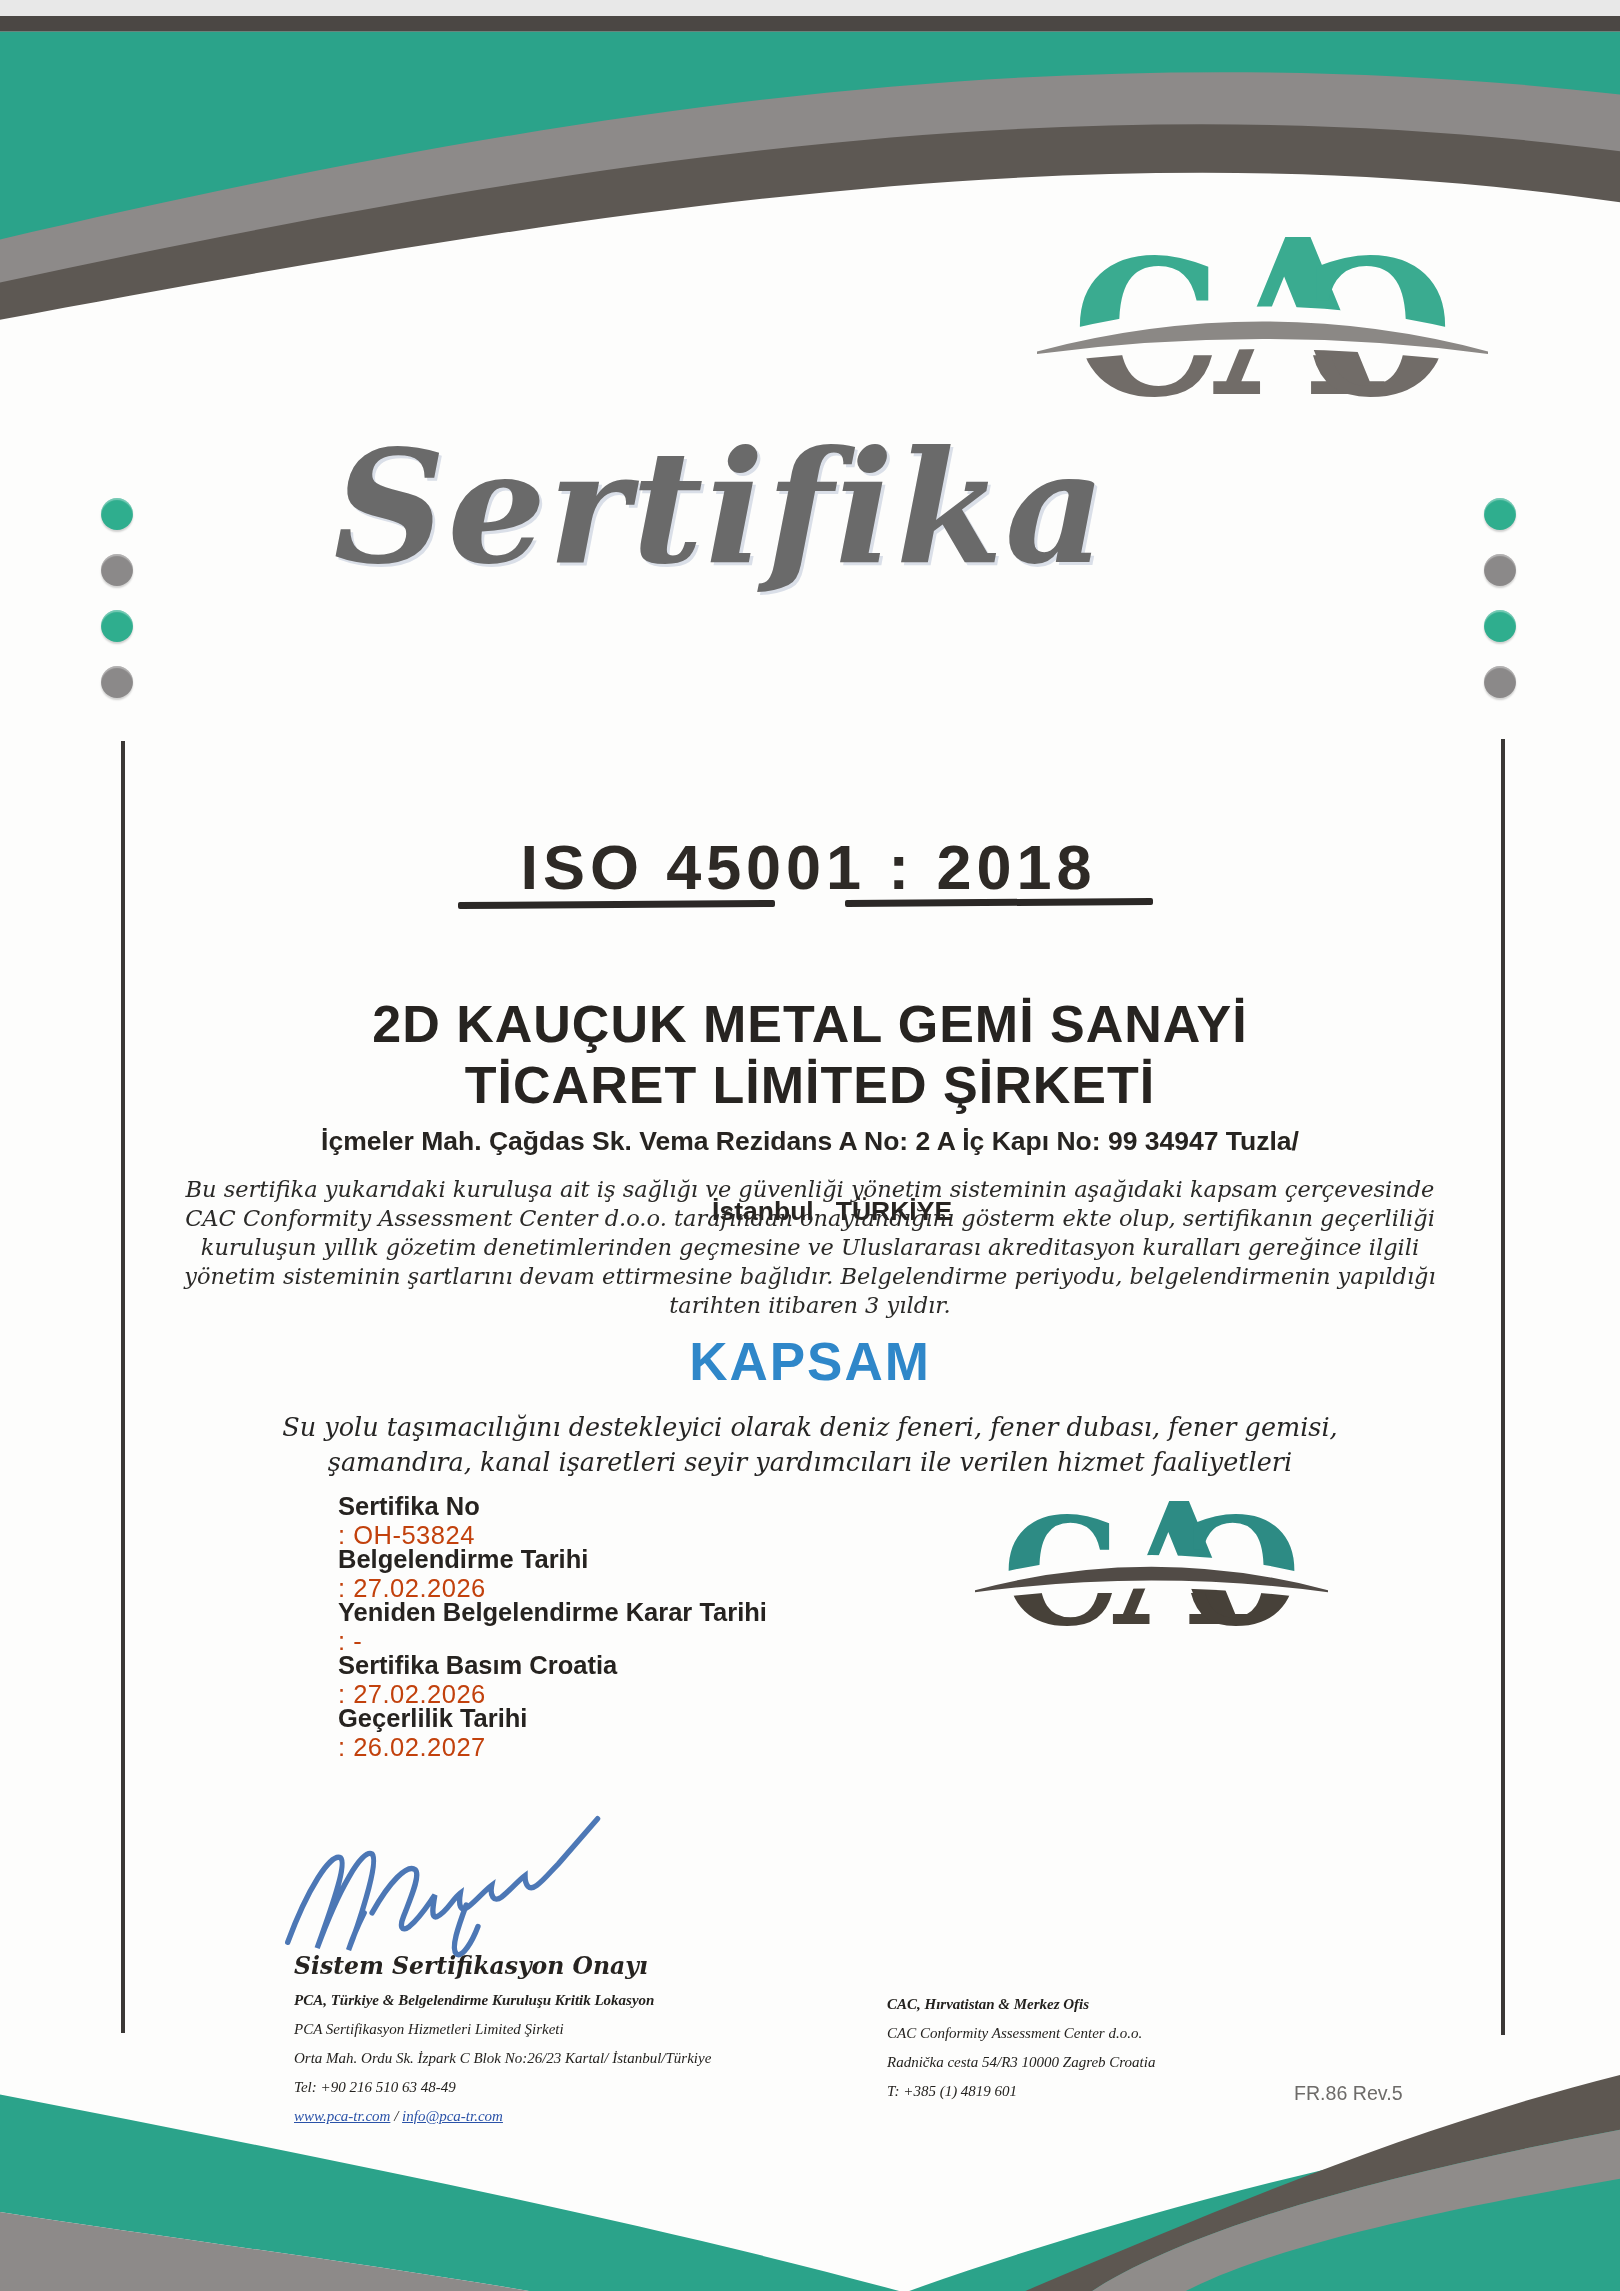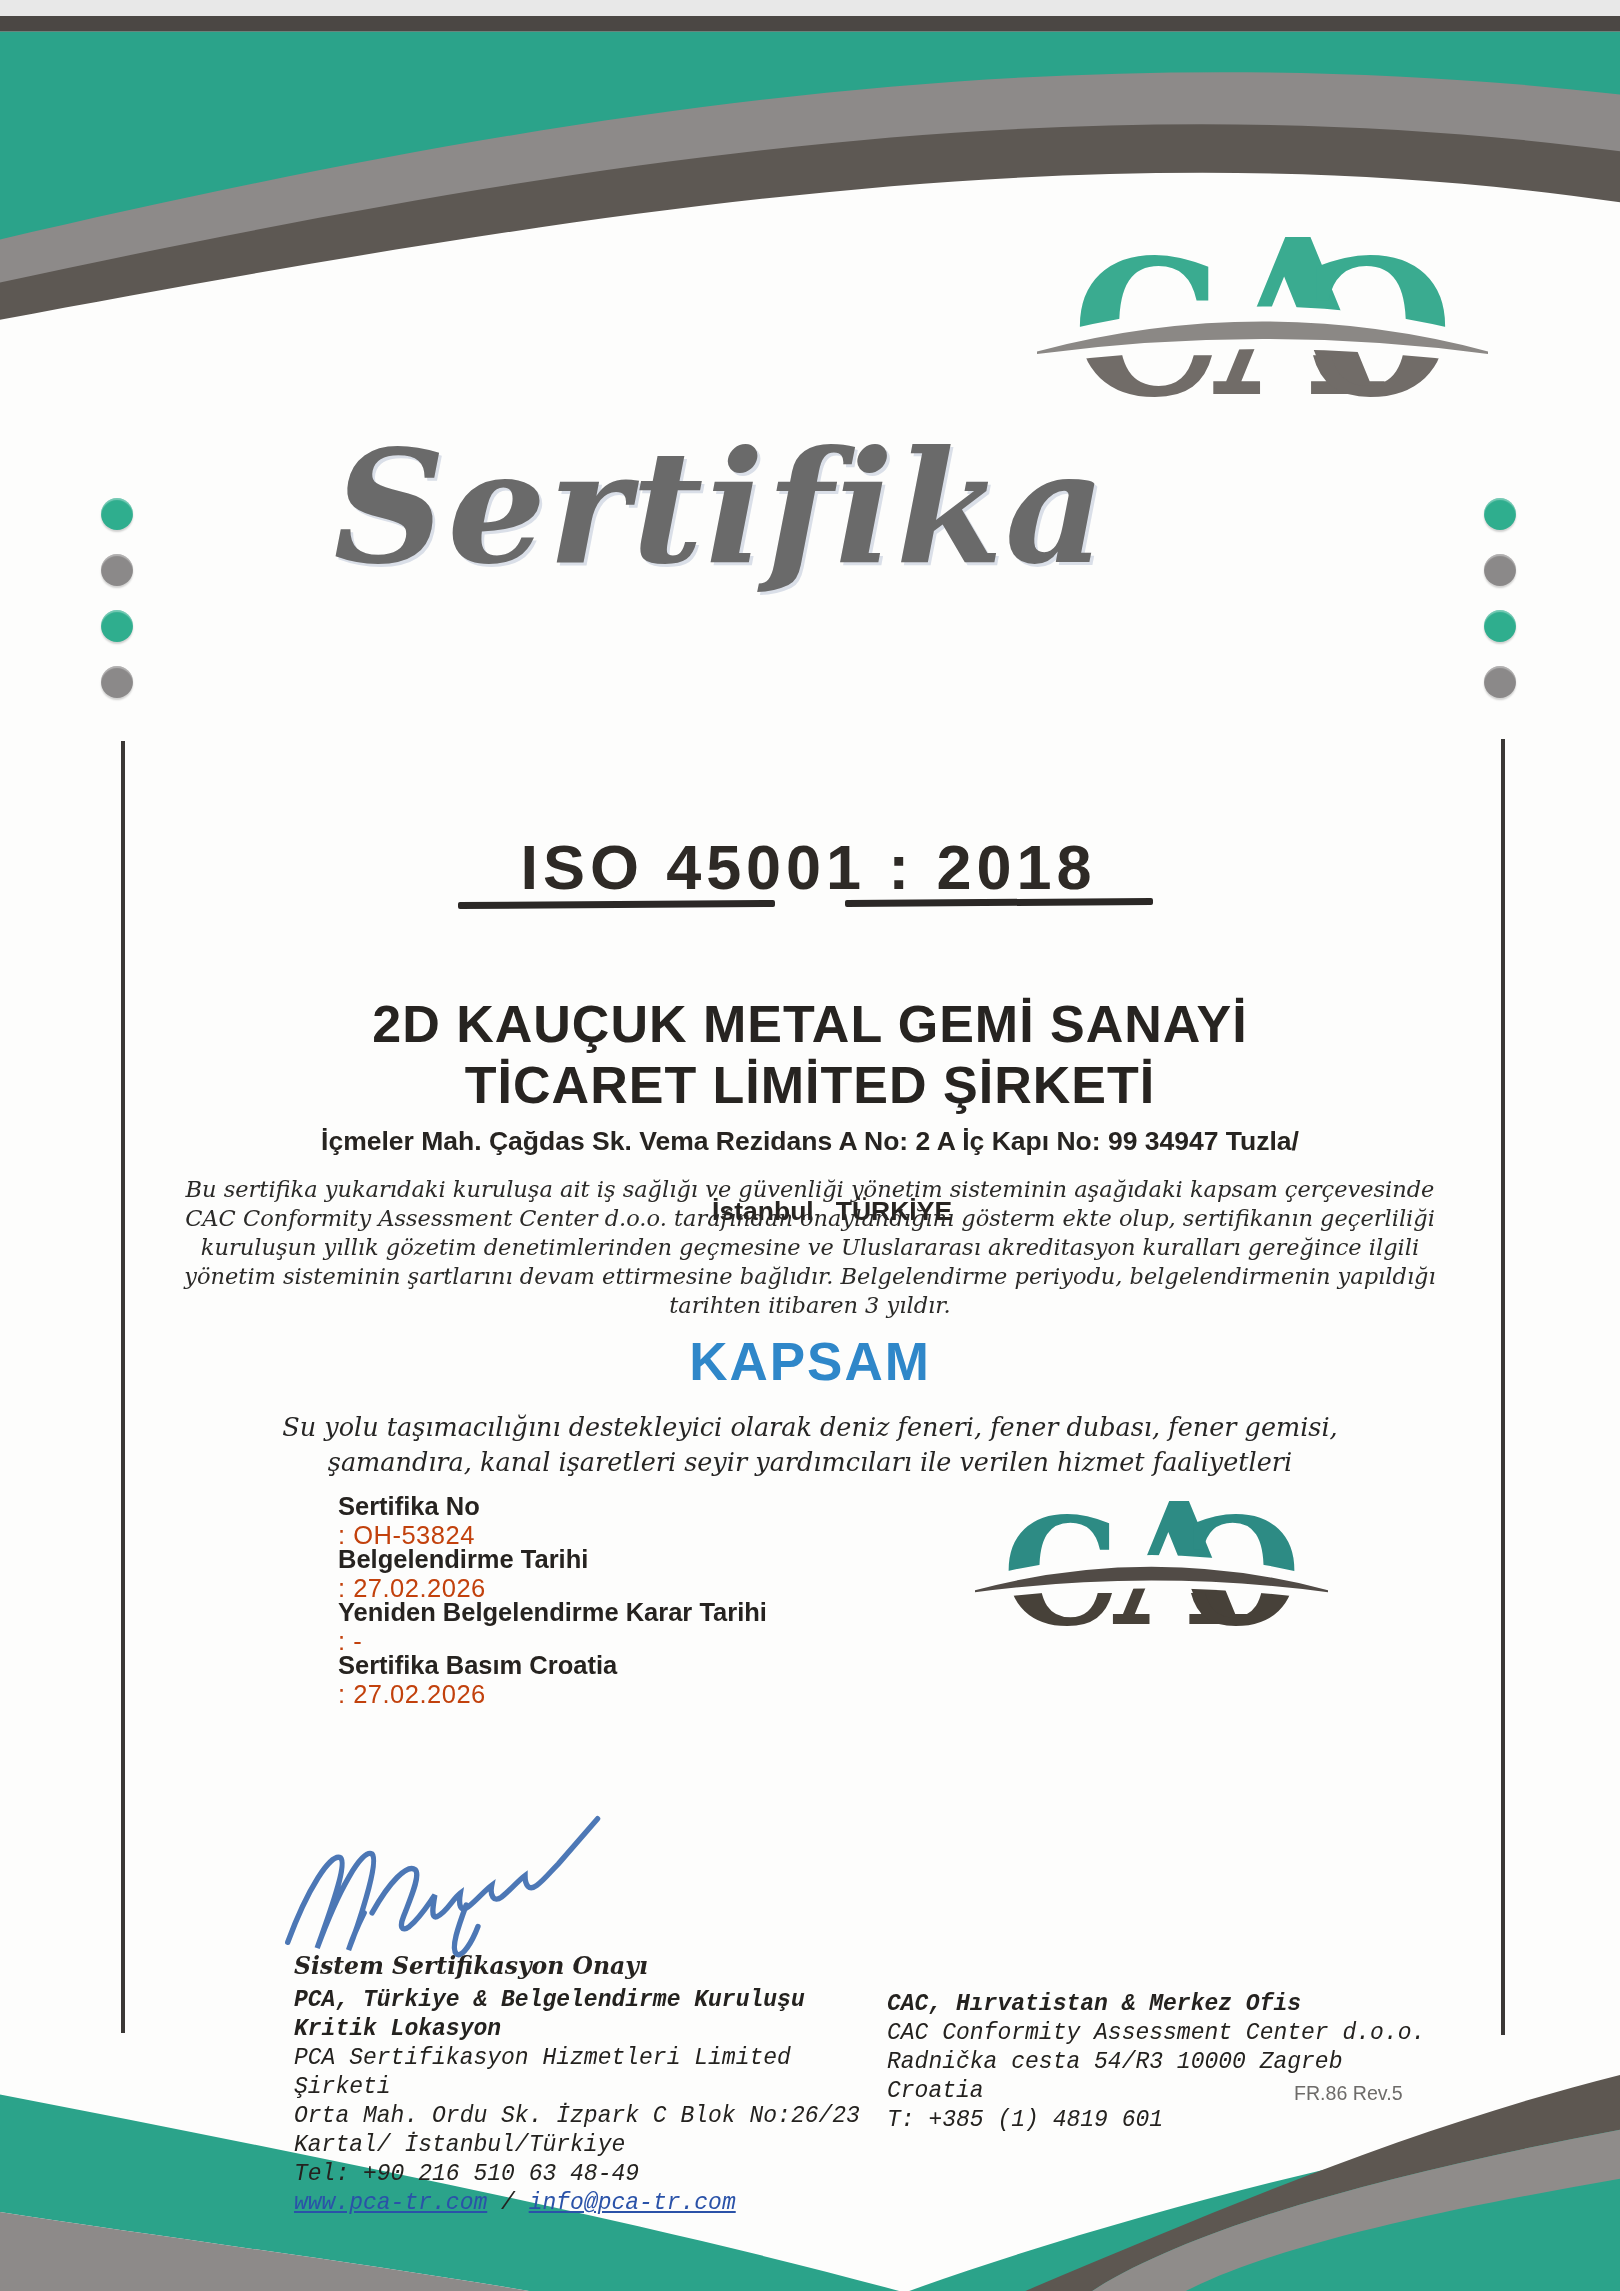--- a/index.html
+++ b/index.html
@@ -57,21 +57,21 @@
 
   
   .details{left:338px;top:1476px;width:745px;}
   .detail-row{display:flex;align-items:baseline;height:53px;flex-direction:column;}
   .detail-label{flex:0 0 auto;min-width:395px;font-size:25.5px;font-weight:bold;color:#262320;}
   .detail-value{font-size:25.5px;color:#c2410c;letter-spacing:0.5px;}
 
   
   .sig-caption{left:294px;top:1936px;font-family:"DejaVu Serif",serif;
     font-style:italic;font-weight:bold;font-size:23.5px;color:#262320;}
-  .footer-block{font-family:Liberation Mono, monospace;font-style:italic;font-size:23px;line-height:29px;color:#24221f;}
+  .footer-block{font-family:Liberation Serif, serif;font-style:italic;font-size:15px;line-height:29px;color:#24221f;}
   .fb-left{left:294px;top:1970px;width:588px;}
   .fb-right{left:887px;top:1974px;width:549px;}
   .fb-bold{font-weight:bold;}
   .footer-link{color:#2a52a8;text-decoration:underline;cursor:pointer;}
   .form-ref{left:1294px;top:2066px;font-family:"Liberation Sans",sans-serif;
     font-size:19.6px;color:#6d6b69;}
 </style>
 </head>
 <body>
 
@@ -164,20 +164,24 @@
       <span class="detail-value">: 27.02.2026</span>
     </div>
     <div class="detail-row">
       <span class="detail-label">Yeniden Belgelendirme Karar Tarihi</span>
       <span class="detail-value">: -</span>
     </div>
     <div class="detail-row">
       <span class="detail-label">Sertifika Basım Croatia</span>
       <span class="detail-value">: 27.02.2026</span>
     </div>
+    <div class="detail-row">
+      <span class="detail-label">Geçerlilik Tarihi</span>
+      <span class="detail-value">: 26.02.2027</span>
+    </div>
   </div>
 
   <div class="abs" style="left:975px;top:1441px;width:353px;height:196px;">
       <svg viewBox="0 0 360 200" width="100%" height="100%" aria-hidden="true">
     <defs>
       <clipPath id="ctB">
             <path d="M-25,-30 H385 V132 Q180,68 -25,132 Z"></path>
           </clipPath>
       <clipPath id="cbB">
             <path d="M-25,150 Q180,118 385,150 L385,230 L-25,230 Z"></path>

